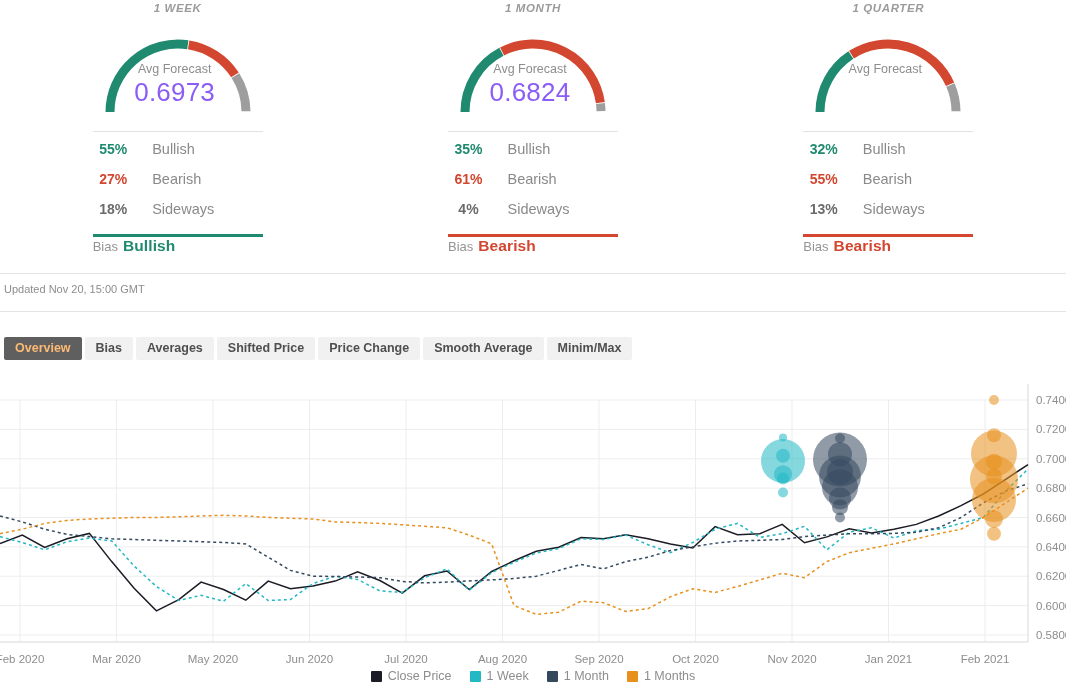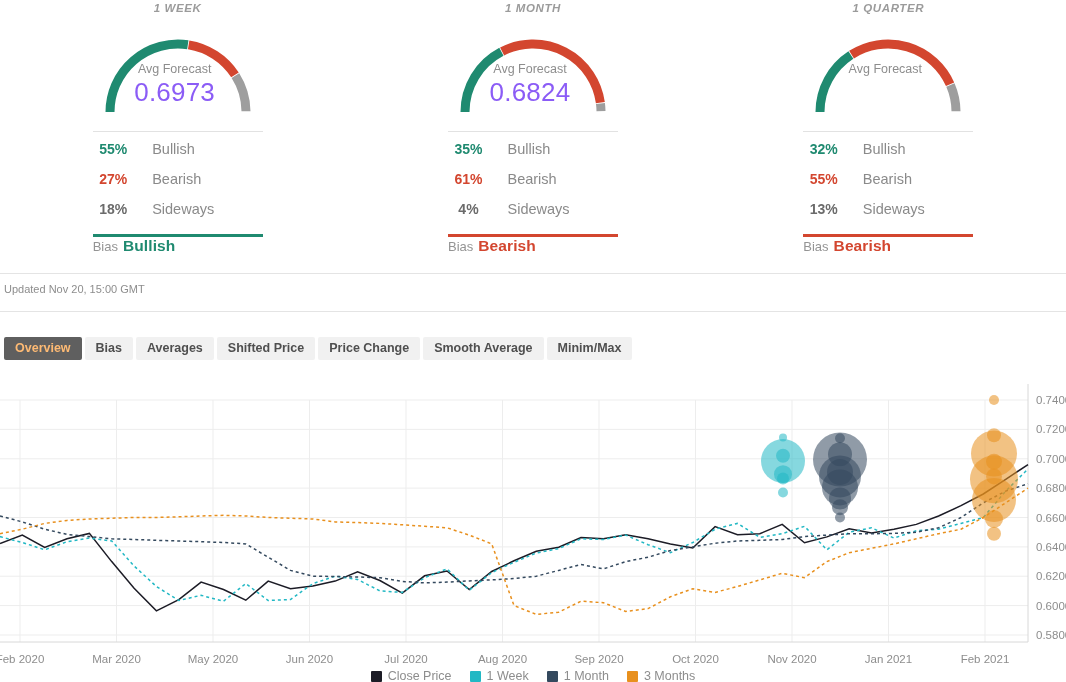--- a/index.html
+++ b/index.html
@@ -273,16 +273,16 @@
       <div class="lg">
         <span class="lgsw" style="background:#22b8c4"></span>
         <span class="lgtx">1 Week</span>
       </div>
       <div class="lg">
         <span class="lgsw" style="background:#34495e"></span>
         <span class="lgtx">1 Month</span>
       </div>
       <div class="lg">
         <span class="lgsw" style="background:#e8901e"></span>
-        <span class="lgtx">3 Months</span>
+        <span class="lgtx">1 Months</span>
       </div>
     </div>
 </div>
 
 </body></html>

